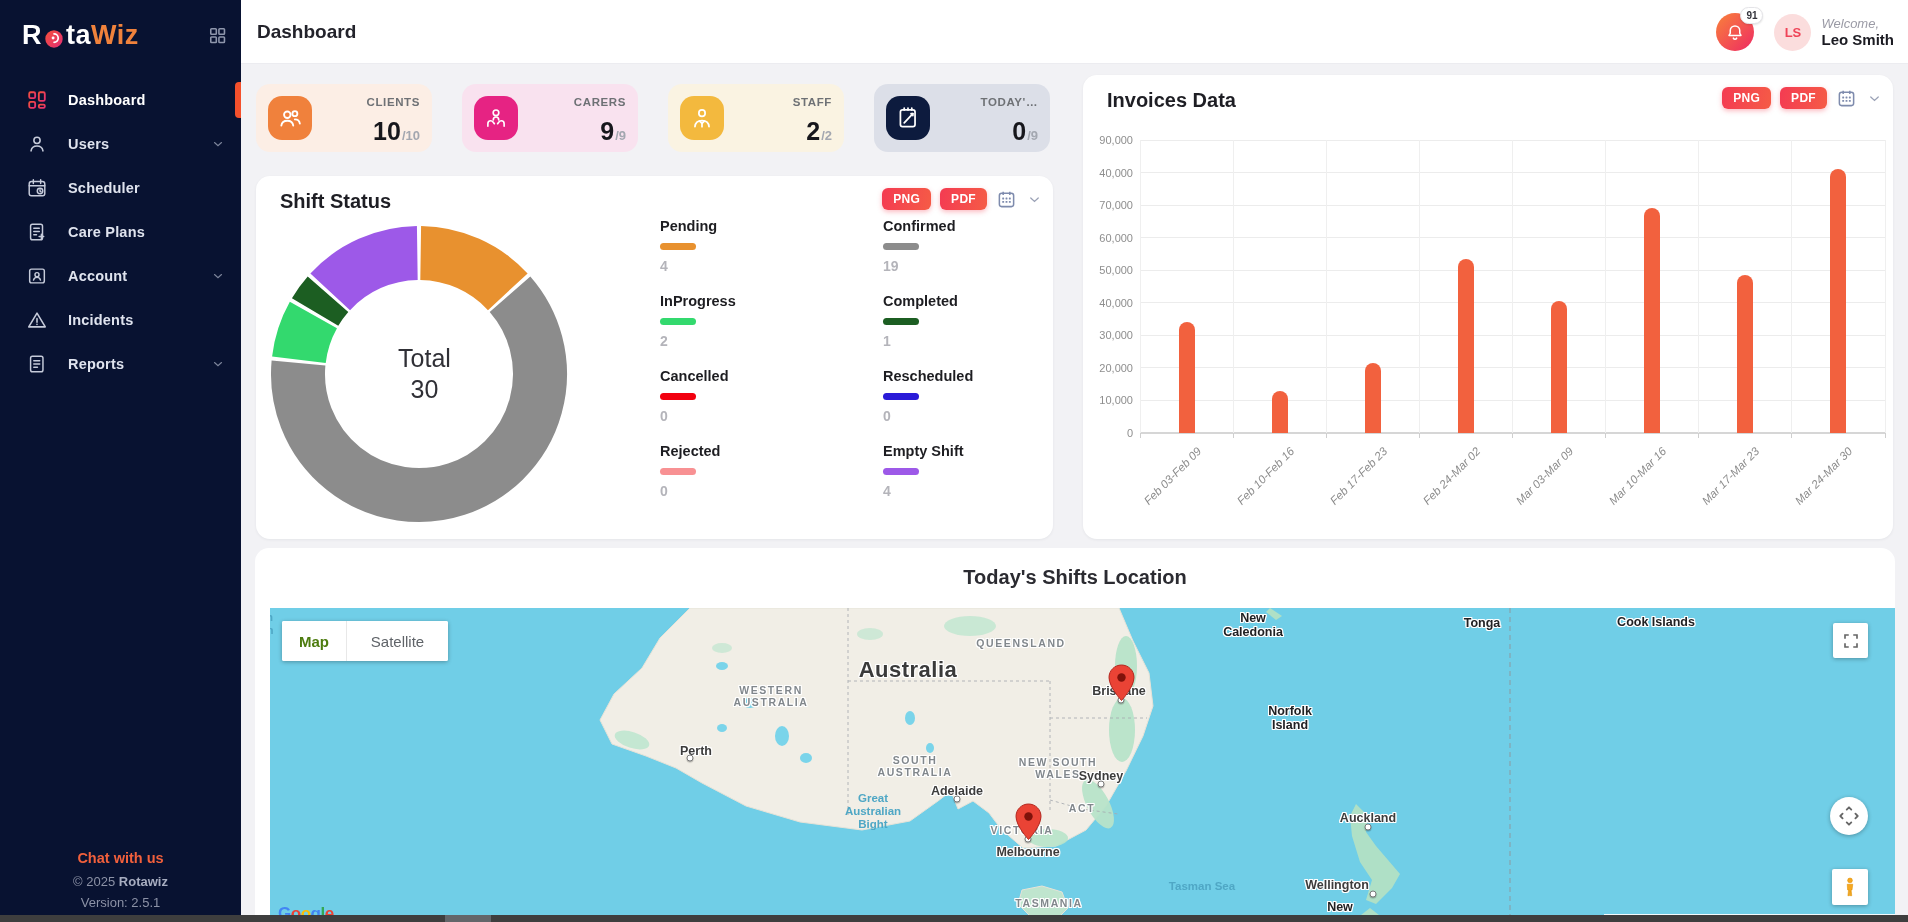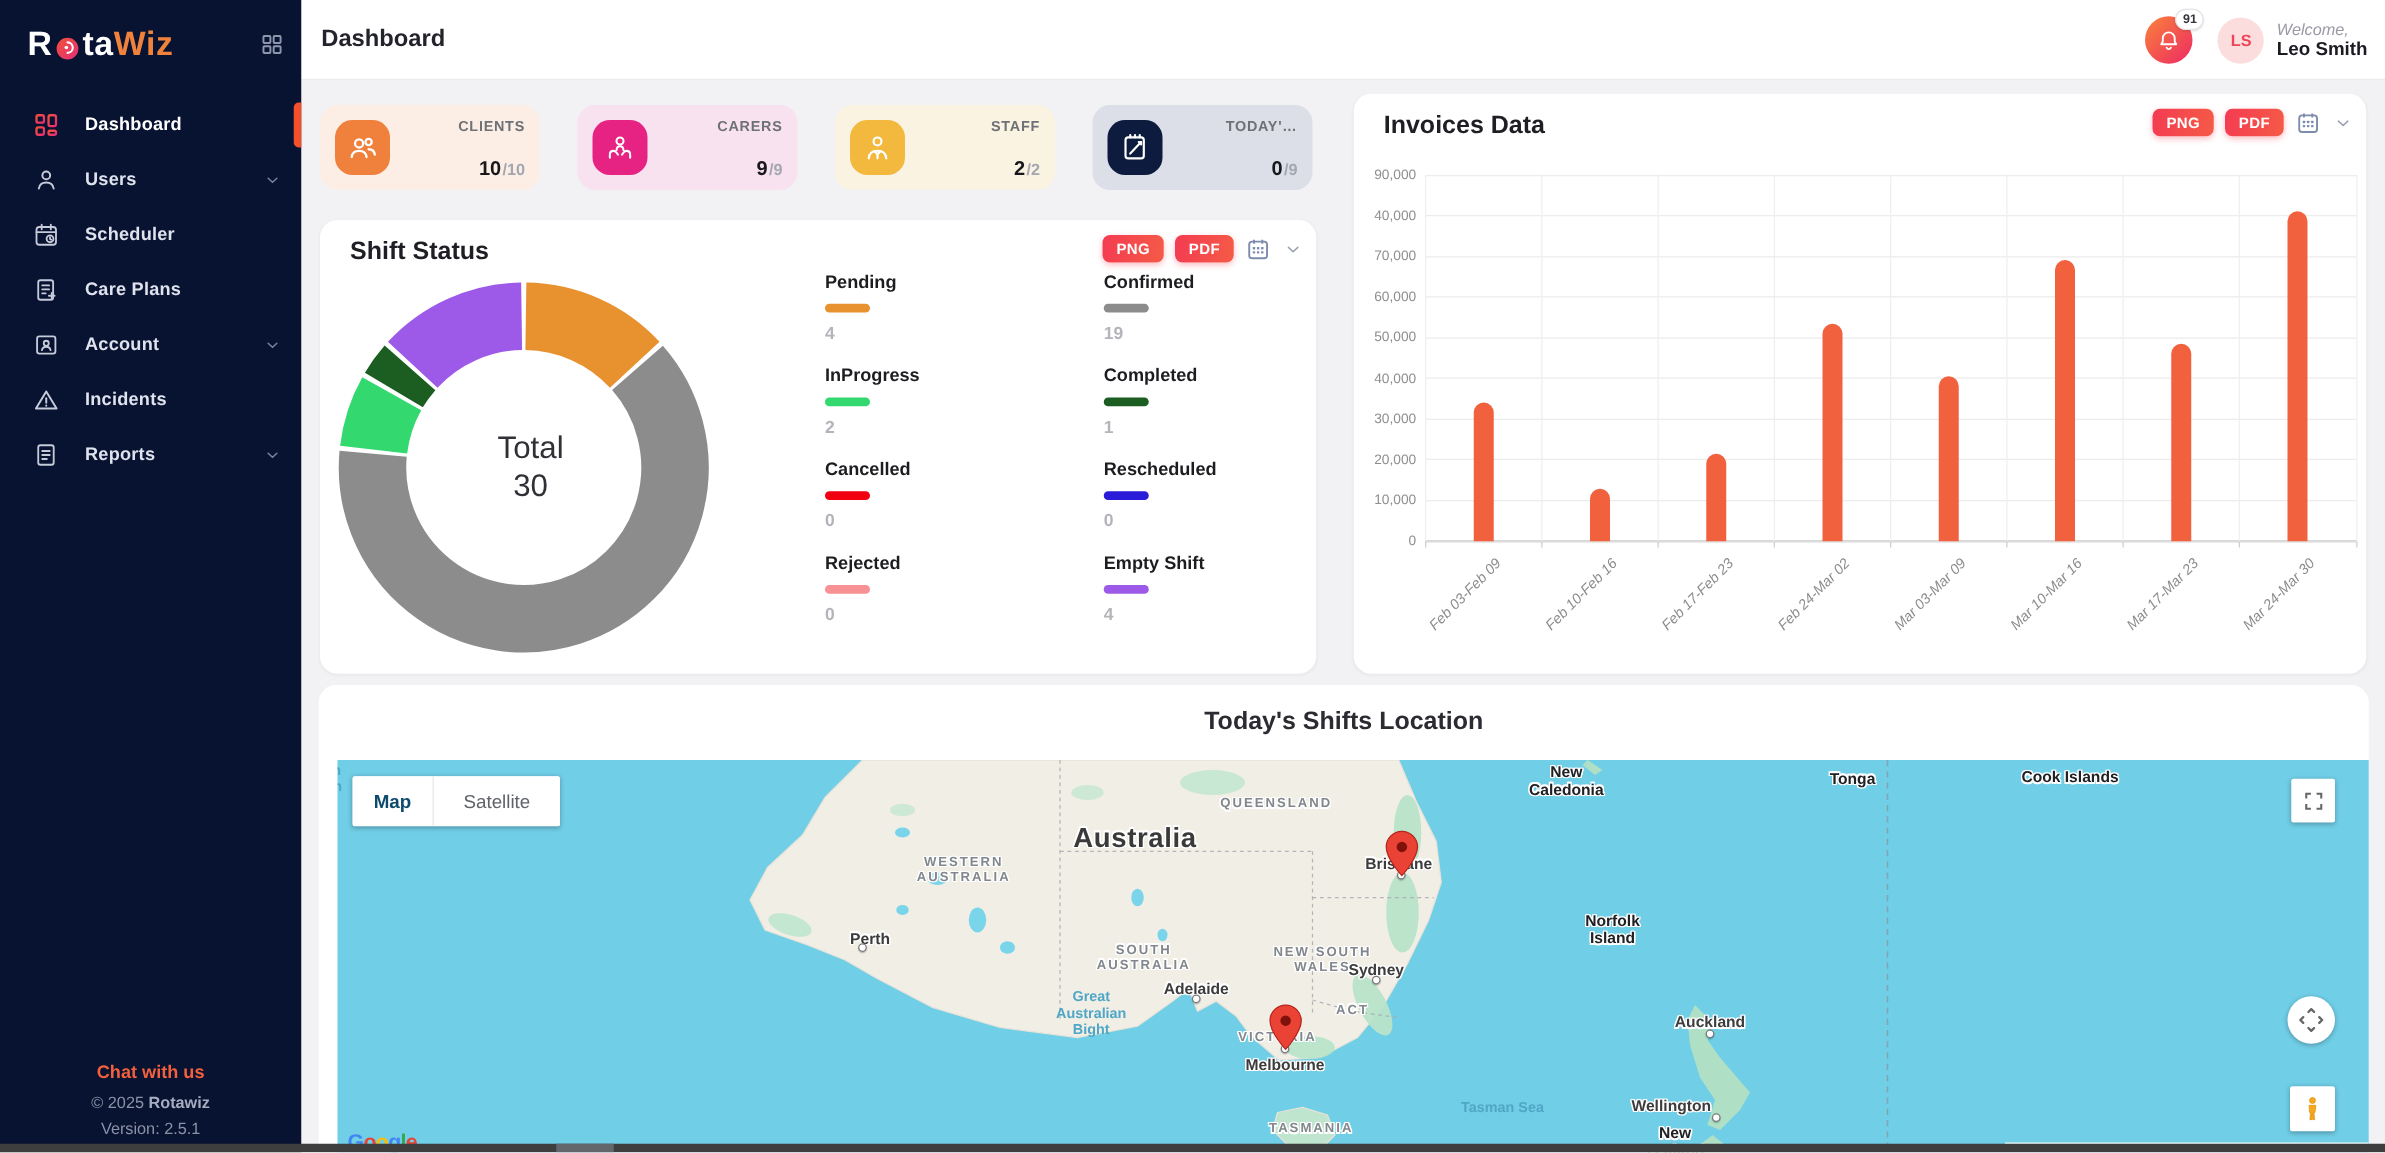--- a/index.html
+++ b/index.html
@@ -38,21 +38,21 @@
   .welcome { font-size:13px; font-style:italic; color:#9A9AA5; text-align:left; }
   .username { font-size:15px; font-weight:800; color:#1B1B22; }
 
   
   #stats-row { position:absolute; left:256px; top:84px; display:flex; gap:30px; }
   .stat-card { width:176px; height:68px; border-radius:14px; display:flex; align-items:center; padding:0 12px; }
   .stat-icon { width:44px; height:44px; border-radius:14px; display:flex; align-items:center; justify-content:center; flex:none; }
   .stat-right { flex:1; height:100%; display:flex; flex-direction:column; align-items:flex-end; justify-content:space-between; padding:12px 0 8px; }
   .stat-label { font-size:11.5px; font-weight:700; color:#6E7175; letter-spacing:.6px; white-space:nowrap; }
   .stat-val { display:flex; align-items:baseline; }
-  .stat-num { font-size:16px; font-weight:800; color:#17171C; line-height:1;margin-left:48px; }
+  .stat-num { font-size:25px; font-weight:800; color:#17171C; line-height:1;margin-left:48px; }
   .stat-den { font-size:13px; font-weight:600; color:#A3A7B0; margin-left:1px; }
 
   
   .panel { position:absolute; background:#fff; border-radius:14px; box-shadow:0 1px 3px rgba(25,28,50,.06); }
   #shift-panel { left:256px; top:176px; width:797px; height:363px; }
   #invoice-panel { left:1083px; top:75px; width:810px; height:464px; }
   .panel-title { position:absolute; left:24px; top:14px; font-size:20px; font-weight:700; color:#1E1E24; }
   .export-group { position:absolute; right:10px; top:12px; display:flex; align-items:center; gap:9px; }
   .exp-btn { padding:4px 11px; border-radius:6px; background:linear-gradient(100deg,#F43B52,#F55B46); color:#fff; font-size:12px; font-weight:700; letter-spacing:.3px; border:none; cursor:pointer; box-shadow:0 2px 5px rgba(244,63,82,.35); }
   .icon-btn { background:none; border:none; cursor:pointer; display:flex; align-items:center; padding:0 1px; }
@@ -85,21 +85,21 @@
     text-shadow:1px 0 0 #fff,-1px 0 0 #fff,0 1px 0 #fff,0 -1px 0 #fff,1px 1px 0 #fff,-1px -1px 0 #fff,1px -1px 0 #fff,-1px 1px 0 #fff; }
   .ml-country { font-size:22px; font-weight:700; color:#3A3A3A; letter-spacing:.5px; }
   .ml-state { font-size:10.5px; font-weight:600; color:#81878C; letter-spacing:1.6px; }
   .ml-city { font-size:12.5px; font-weight:600; color:#3C3C3C; }
   .ml-place { font-size:12.5px; font-weight:800; color:#202124; }
   .ml-water { font-size:11.5px; font-weight:600; color:#4FA7C5; text-shadow:none; }
   .city-dot { position:absolute; width:7px; height:7px; border-radius:50%; background:#fff; border:1.5px solid #7A7A7A; transform:translate(-50%,-50%); box-shadow:0 1px 1px rgba(0,0,0,.25); }
   .marker { position:absolute; cursor:pointer; z-index:3; }
   .map-type { position:absolute; left:12px; top:13px; display:flex; background:#fff; border-radius:2px; box-shadow:0 1px 4px rgba(0,0,0,.3); overflow:hidden; z-index:4; }
   .mt-btn { height:40px; display:flex; align-items:center; justify-content:center; cursor:pointer; font-size:15px; background:#fff; border:none; }
-  .mt-map { width:64px; font-weight:700; color:#0c4a6e;text-align:right; }
+  .mt-map { width:64px; font-weight:700; color:#4d7c0f;text-align:right; }
   .mt-sat { width:102px; color:#5F6368; border-left:1px solid #E8E8E8; }
   .map-ctl { position:absolute; background:#fff; box-shadow:0 1px 4px rgba(0,0,0,.3); display:flex; align-items:center; justify-content:center; cursor:pointer; z-index:4; }
   #fullscreen-btn { right:27px; top:15px; width:35px; height:35px; border-radius:2px; }
   #pan-btn { right:27px; top:189px; width:38px; height:38px; border-radius:50%; }
   #pegman-btn { right:27px; top:261px; width:36px; height:36px; border-radius:2px; }
   #google-logo { position:absolute; left:8px; top:296px; font-size:17px; font-weight:600; letter-spacing:-.5px; cursor:pointer; z-index:4; }
   #attr-strip { position:absolute; right:0; bottom:0; width:291px; height:8px; background:#fff; opacity:.92; z-index:4; }
 
   
   #hscrollbar { position:absolute; left:0; bottom:0; width:1908px; height:7px; background:#3E3E3E; z-index:9; }
@@ -554,21 +554,21 @@
           <div class="map-label ml-water" style="left: 603px; top: 204px;">Great
 Australian
 Bight</div>
           <div class="map-label ml-water" style="left: 932px; top: 279px;">Tasman Sea</div>
           <div class="map-label ml-water" style="left: -14px; top: 16px;">Indian
 Ocean</div>
           <div class="map-label ml-place" style="left: 983px; top: 17px;">New
 Caledonia</div>
           <div class="map-label ml-place" style="left: 1212px; top: 15px;">Tonga</div>
           <div class="map-label ml-place" style="left: 1386px; top: 14px;">Cook Islands</div>
-          <div class="map-label ml-place" style="left: 1020px; top: 110px; margin-top: 26px;">Norfolk
+          <div class="map-label ml-place" style="left: 1020px; top: 110px;">Norfolk
 Island</div>
           <div class="map-label ml-place" style="left: 1070px; top: 306px;">New
 Zealand</div>
           <div class="map-label ml-city" style="left: 426px; top: 143px;">Perth</div>
           <div class="map-label ml-city" style="left: 687px; top: 183px;">Adelaide</div>
           <div class="map-label ml-city" style="left: 831px; top: 168px;">Sydney</div>
           <div class="map-label ml-city" style="left: 849px; top: 83px;">Brisbane</div>
           <div class="map-label ml-city" style="left: 758px; top: 244px;">Melbourne</div>
           <div class="map-label ml-city" style="left: 1098px; top: 210px;">Auckland</div>
           <div class="map-label ml-city" style="left: 1067px; top: 277px;">Wellington</div>

